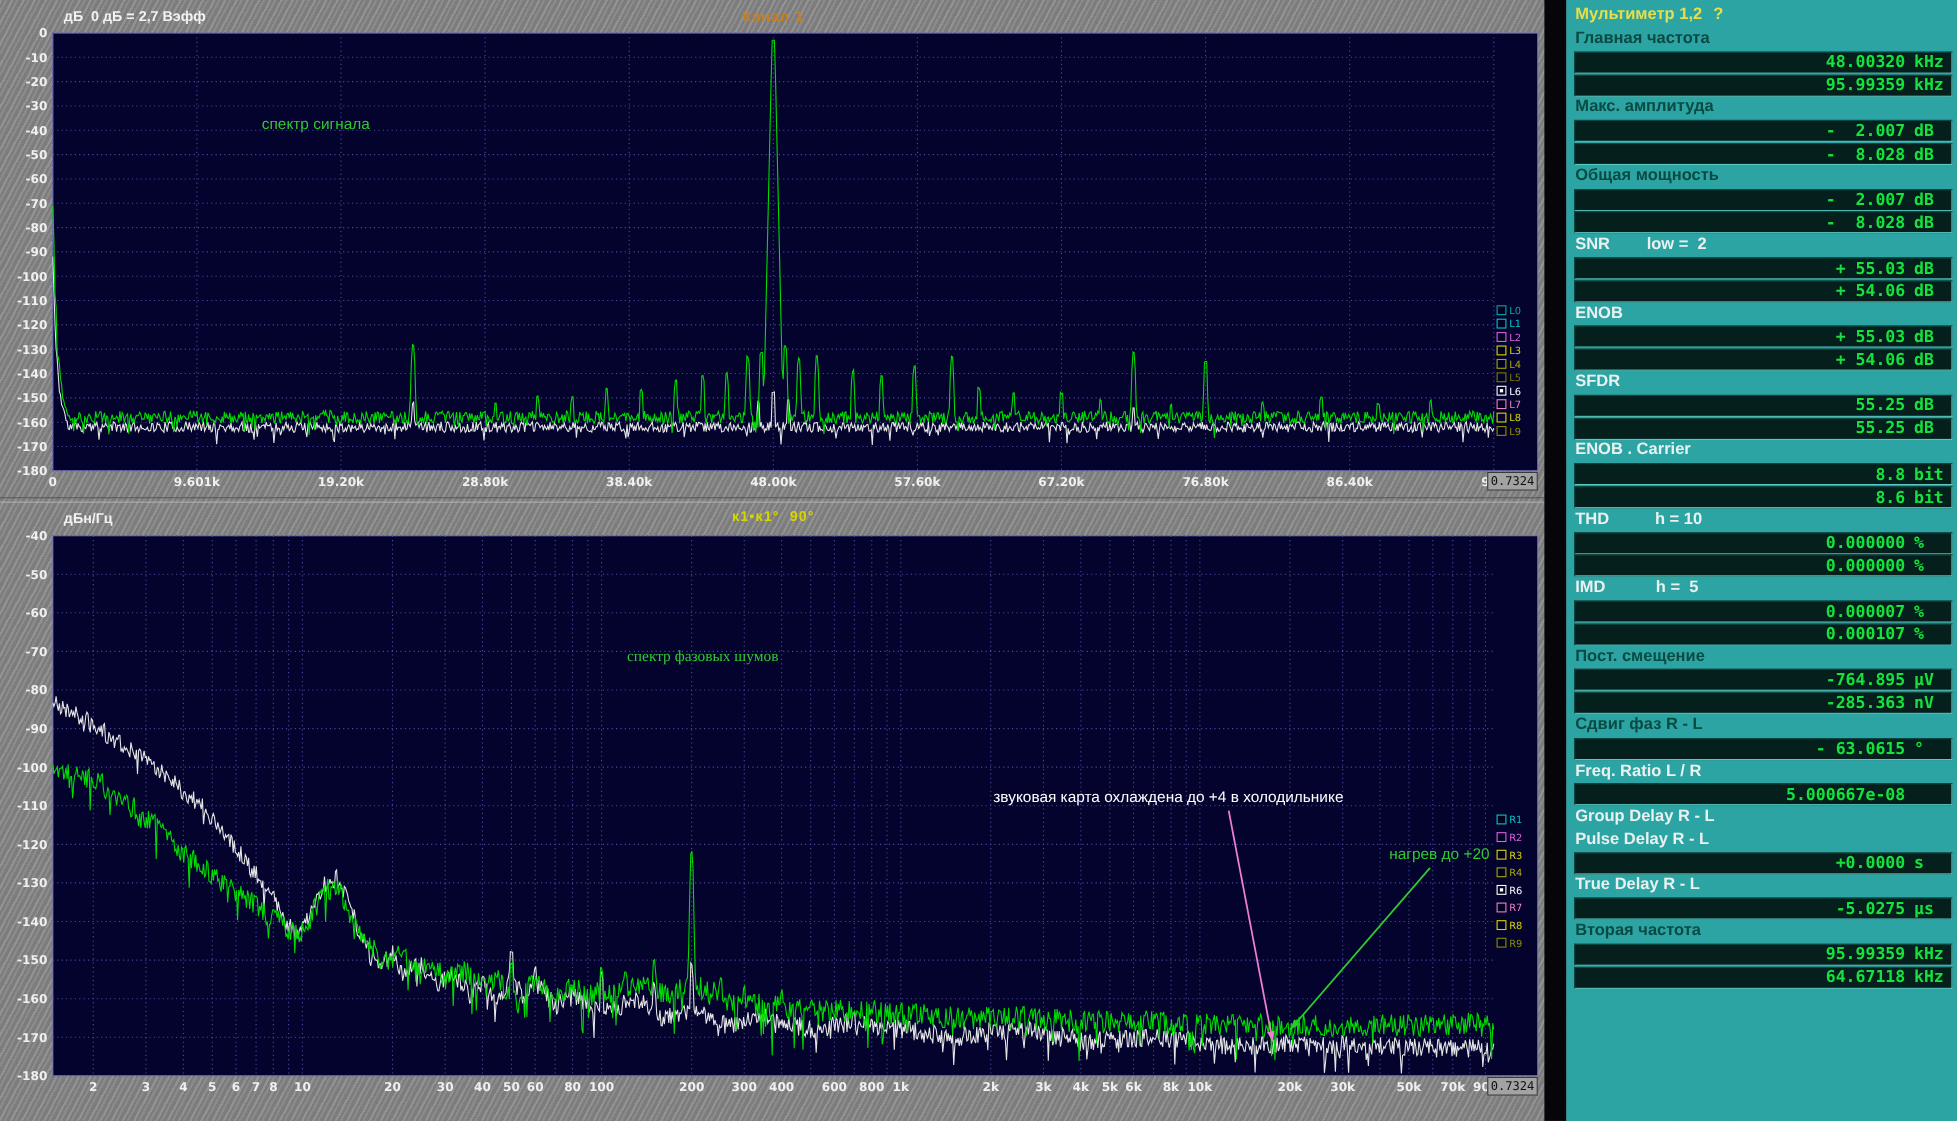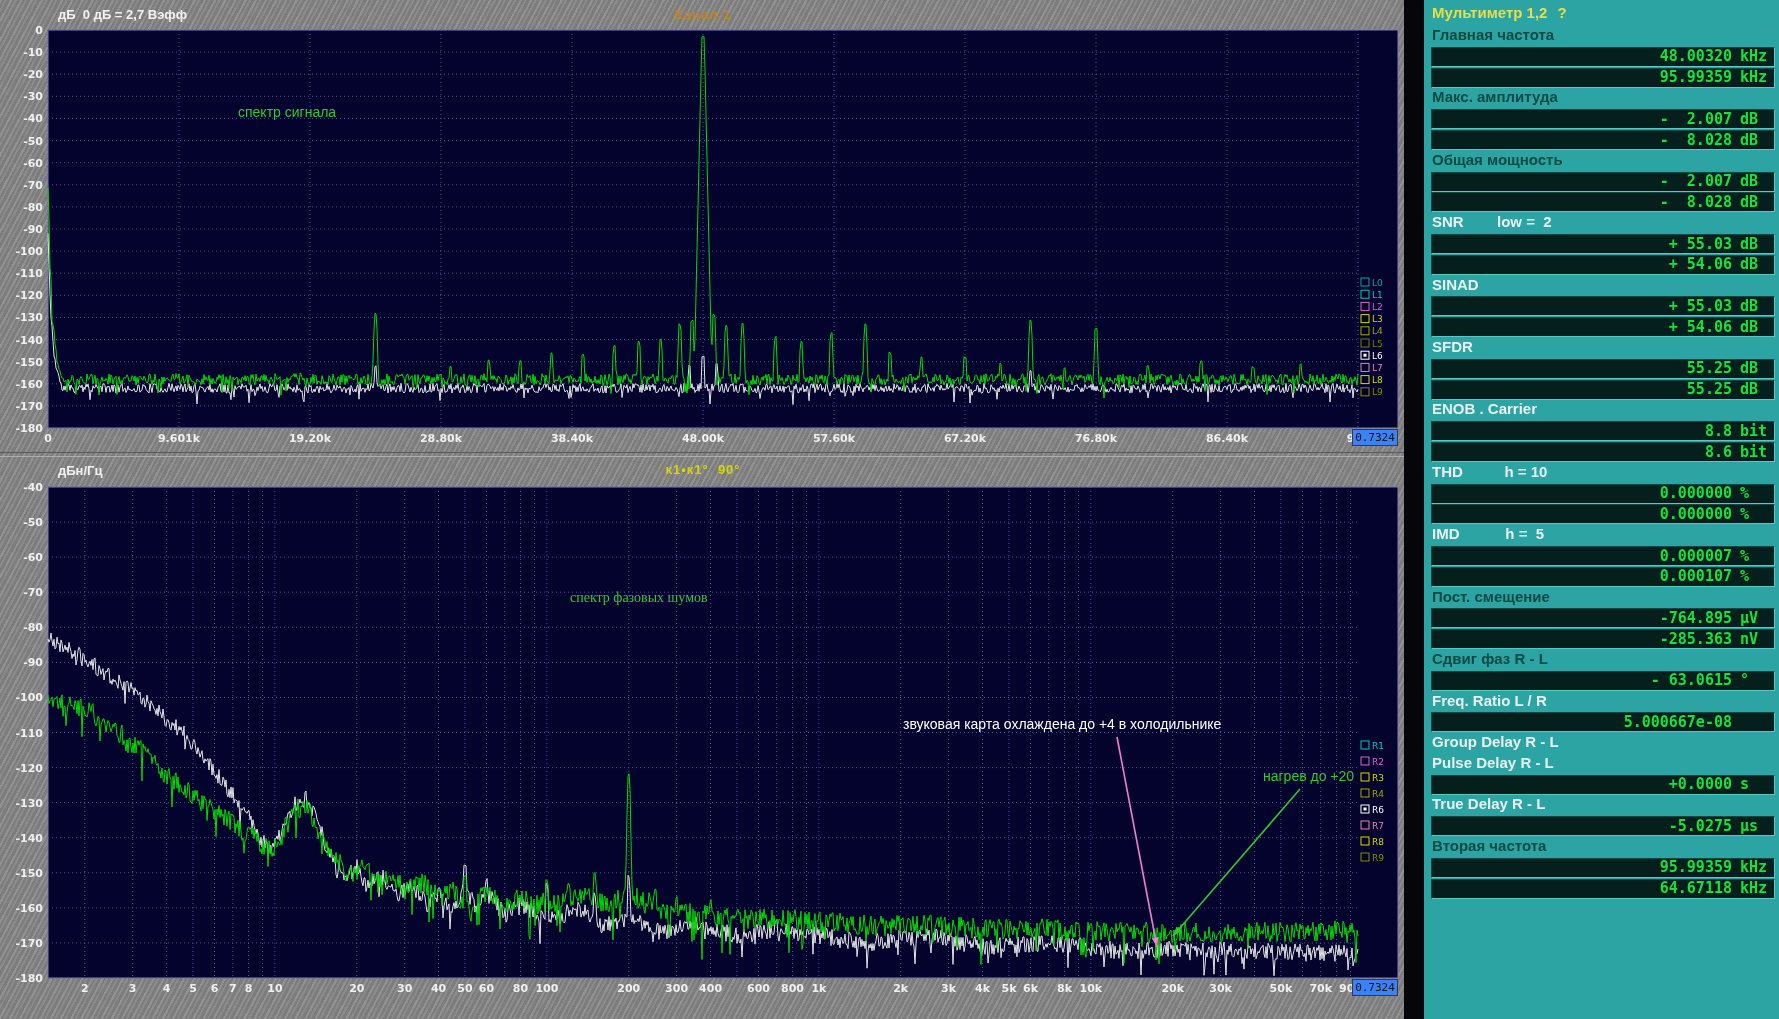--- a/index.html
+++ b/index.html
@@ -13,21 +13,21 @@
       rgba(255,255,255,.04) 4px, rgba(255,255,255,.04) 6px,
       rgba(40,40,40,.10) 6px, rgba(40,40,40,.10) 9px);
   }
   #main{position:absolute;left:0;top:0;width:1404px;height:1019px}
   svg#plots{position:absolute;left:0;top:0}
   .hdr-left{position:absolute;left:58px;color:#f2f2f2;font-size:13px;font-weight:bold;white-space:pre}
   .hl-top{top:7px}.hl-bot{top:463px}
   .hdr-title{position:absolute;left:48px;width:1310px;text-align:center;font-weight:bold;font-size:13px;letter-spacing:1px;white-space:pre}
   .t-top{top:7px;color:var(--c-title_top,#c87f1f)}
   .t-bot{top:462px;color:var(--c-title_bottom,#d6d600)}
-  .readout{position:absolute;width:44px;height:15px;background:#3b82f6;border:1px solid #3a3a3a;
+  .readout{position:absolute;width:44px;height:15px;background:#a3a3a3;border:1px solid #3a3a3a;
     color:#111;font-size:11px;line-height:15px;text-align:center;font-family:"DejaVu Sans Mono",monospace}
   .r-top{left:1352px;top:429px}.r-bot{left:1352px;top:979px}
   .annot{position:absolute;font-size:14px;white-space:pre}
   #groove{position:absolute;left:0;top:452px;width:1404px;height:3px;border-top:1px solid #5a5a5a;border-bottom:1px solid #aeaeae}
   #blackbar{position:absolute;left:1404px;top:0;width:20px;height:1019px;background:#05050a}
   #sidebar{position:absolute;left:1424px;top:0;width:355px;height:1019px;background:var(--c-sidebar_bg,#2da4a4);box-sizing:border-box}
   .sb-header{height:25px;line-height:25px;padding-left:8px;font-size:15px;font-weight:bold;color:var(--c-sidebar_header_text,#e6de4a)}
   .sb-help{margin-left:10px;cursor:default}
   .sb-row{height:20.8px;line-height:20.8px;box-sizing:border-box}
   .sb-toggle{display:flex;align-items:center;padding-left:8px;font-size:15px;font-weight:bold;color:var(--c-label_dark,#094a42)}
@@ -384,21 +384,21 @@
         <span class="sb-num">+ 55.03</span>
         <span class="sb-unit">dB</span>
       </div>
     </div>
     <div class="sb-row sb-value">
       <div class="sb-value-box">
         <span class="sb-num">+ 54.06</span>
         <span class="sb-unit">dB</span>
       </div>
     </div>
-    <div class="sb-row sb-label tone-light">SINAD</div>
+    <div class="sb-row sb-label tone-light">ENOB</div>
     <div class="sb-row sb-value">
       <div class="sb-value-box">
         <span class="sb-num">+ 55.03</span>
         <span class="sb-unit">dB</span>
       </div>
     </div>
     <div class="sb-row sb-value">
       <div class="sb-value-box">
         <span class="sb-num">+ 54.06</span>
         <span class="sb-unit">dB</span>

